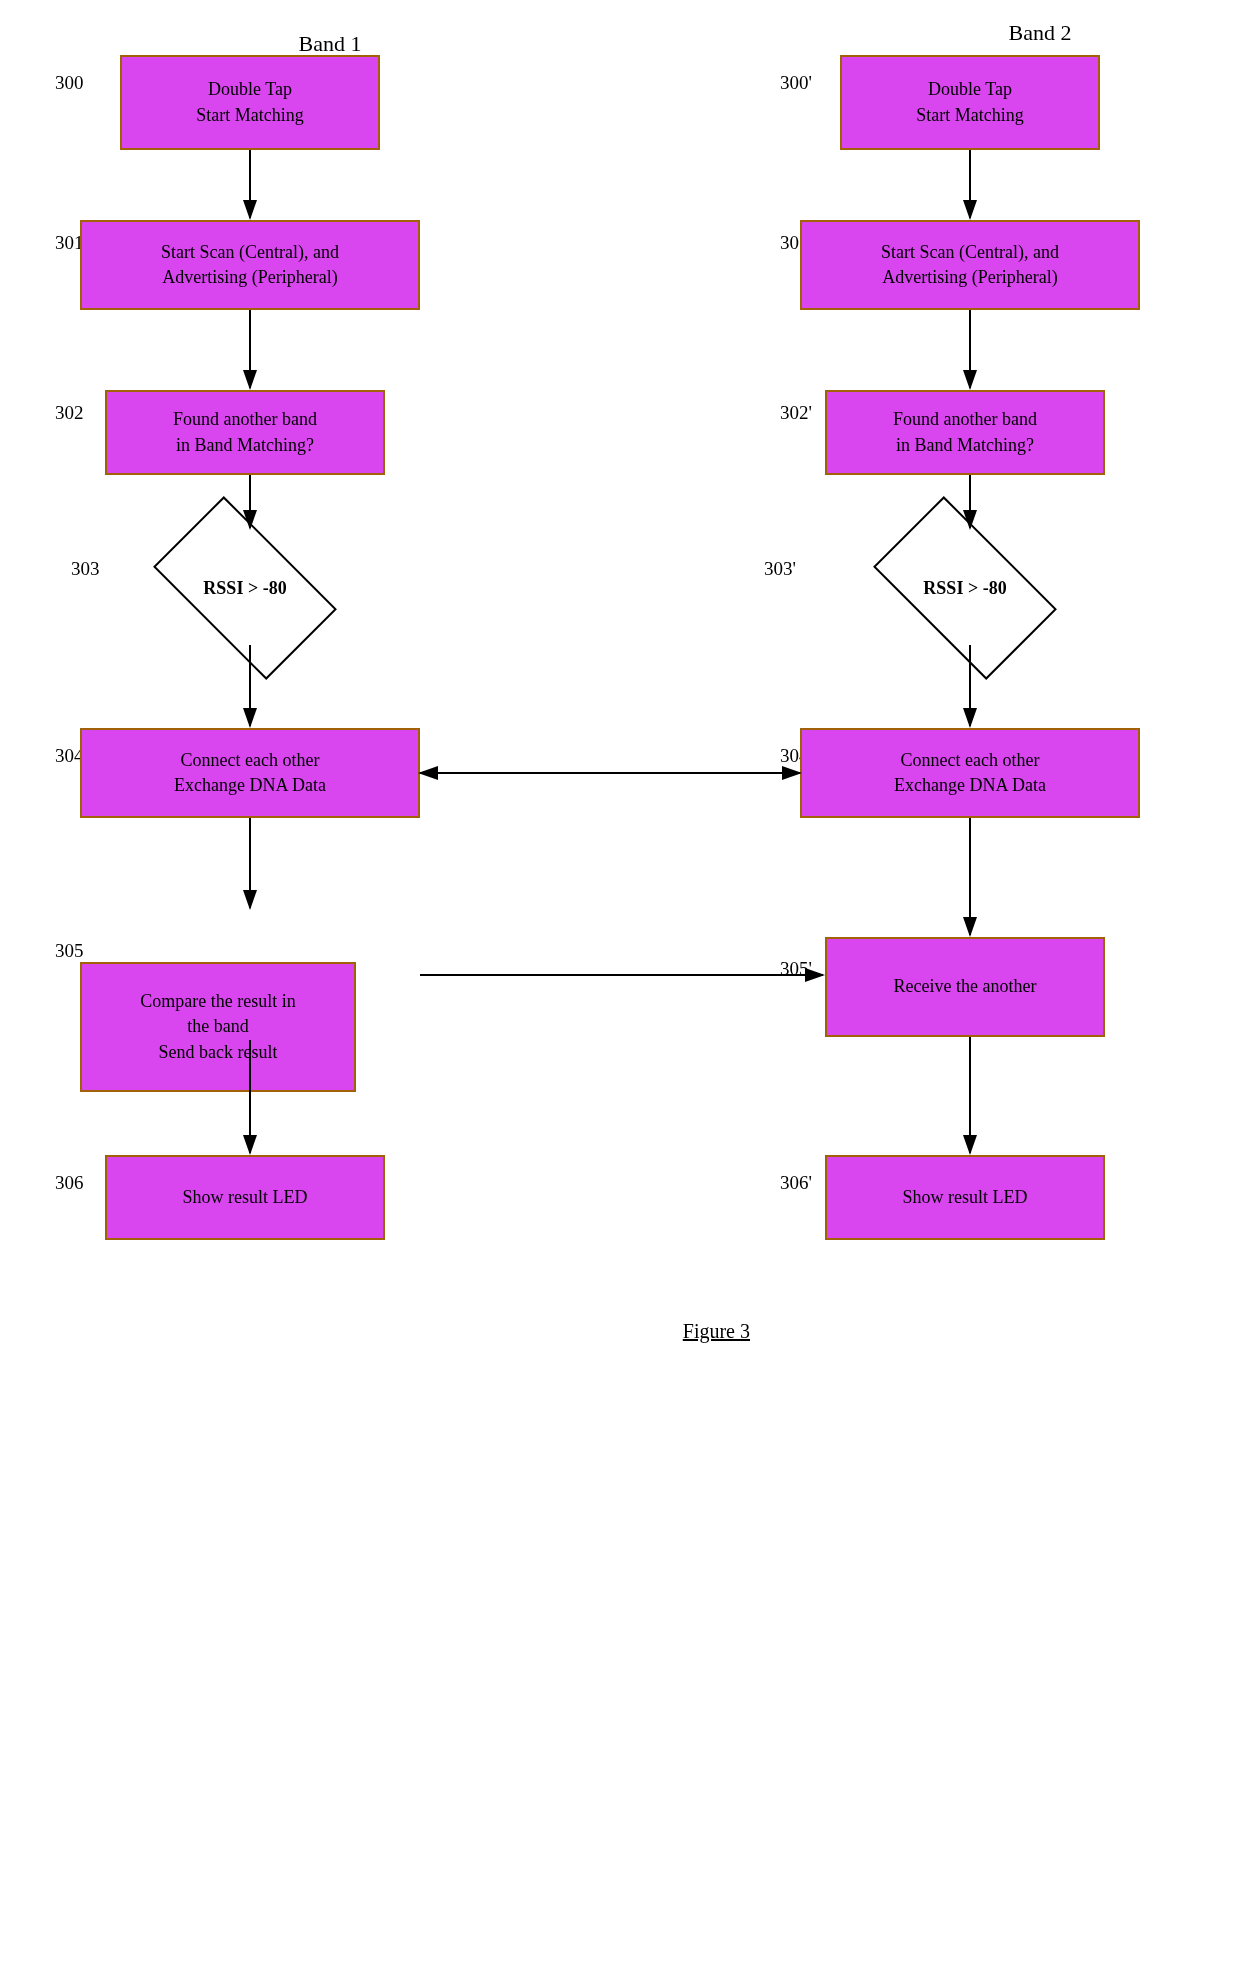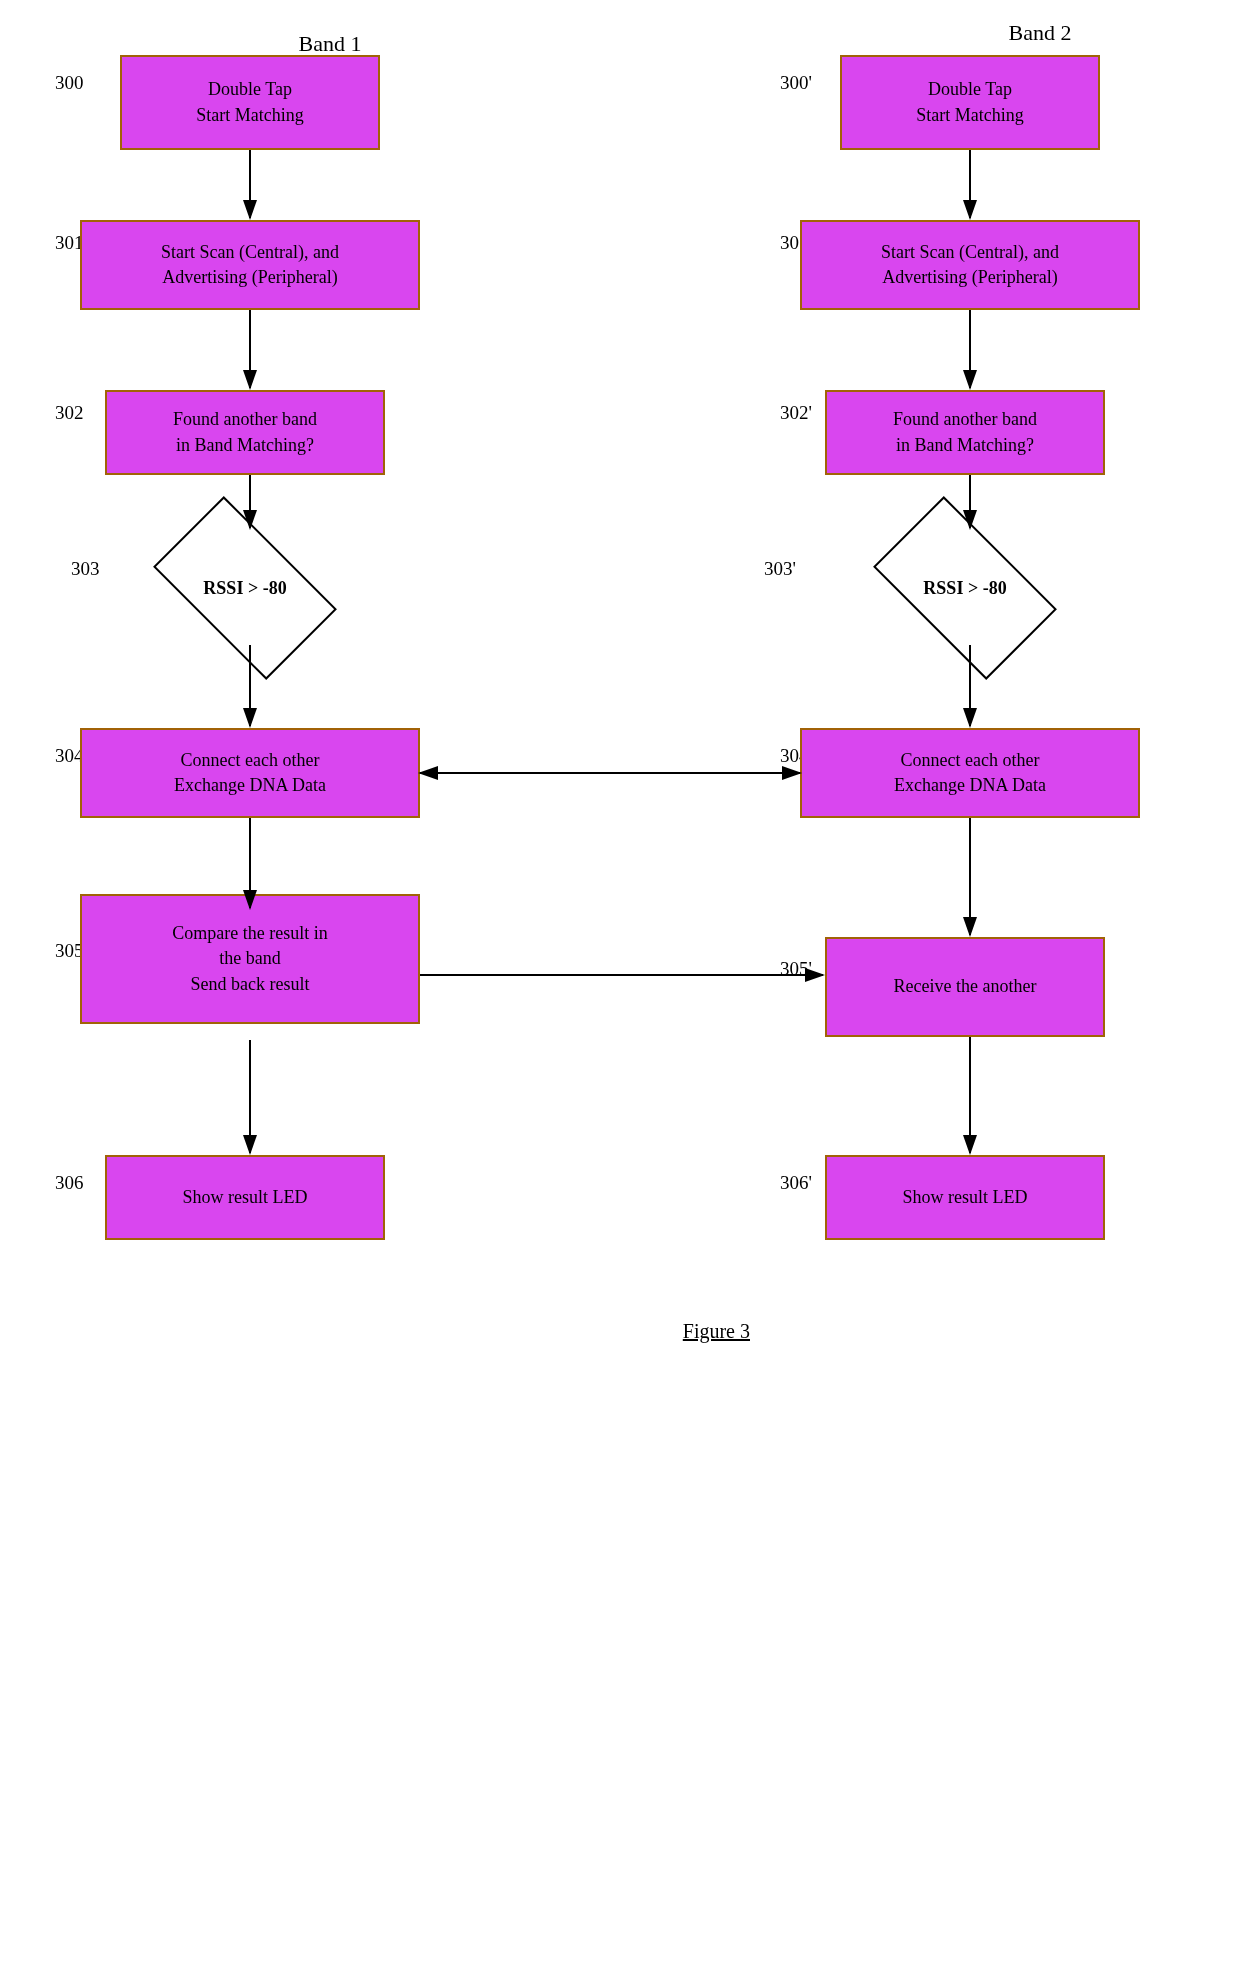--- a/index.html
+++ b/index.html
@@ -123,21 +123,21 @@
     <div class="flow-diamond-label">RSSI &gt; -80</div>
   </div>
 
   <div class="step-label" style="left: 55px; top: 745px;">304</div>
 
   <div class="flow-box" style="left: 80px; top: 728px; width: 340px; height: 90px; white-space: pre-line;">Connect each other
 Exchange DNA Data</div>
 
   <div class="step-label" style="left: 55px; top: 940px;">305</div>
 
-  <div class="flow-box" style="left: 80px; top: 894px; width: 340px; height: 130px; white-space: pre-line;">Compare the result in
+  <div class="flow-box" style="left: 80px; top: 962px; width: 276px; height: 130px; white-space: pre-line;">Compare the result in
 the band
 Send back result</div>
 
   <div class="step-label" style="left: 55px; top: 1172px;">306</div>
 
   <div class="flow-box" style="left: 105px; top: 1155px; width: 280px; height: 85px;">Show result LED</div>
 
   <div class="step-label" style="left: 780px; top: 72px;">300'</div>
 
   <div class="flow-box" style="left: 840px; top: 55px; width: 260px; height: 95px; white-space: pre-line;">Double Tap

